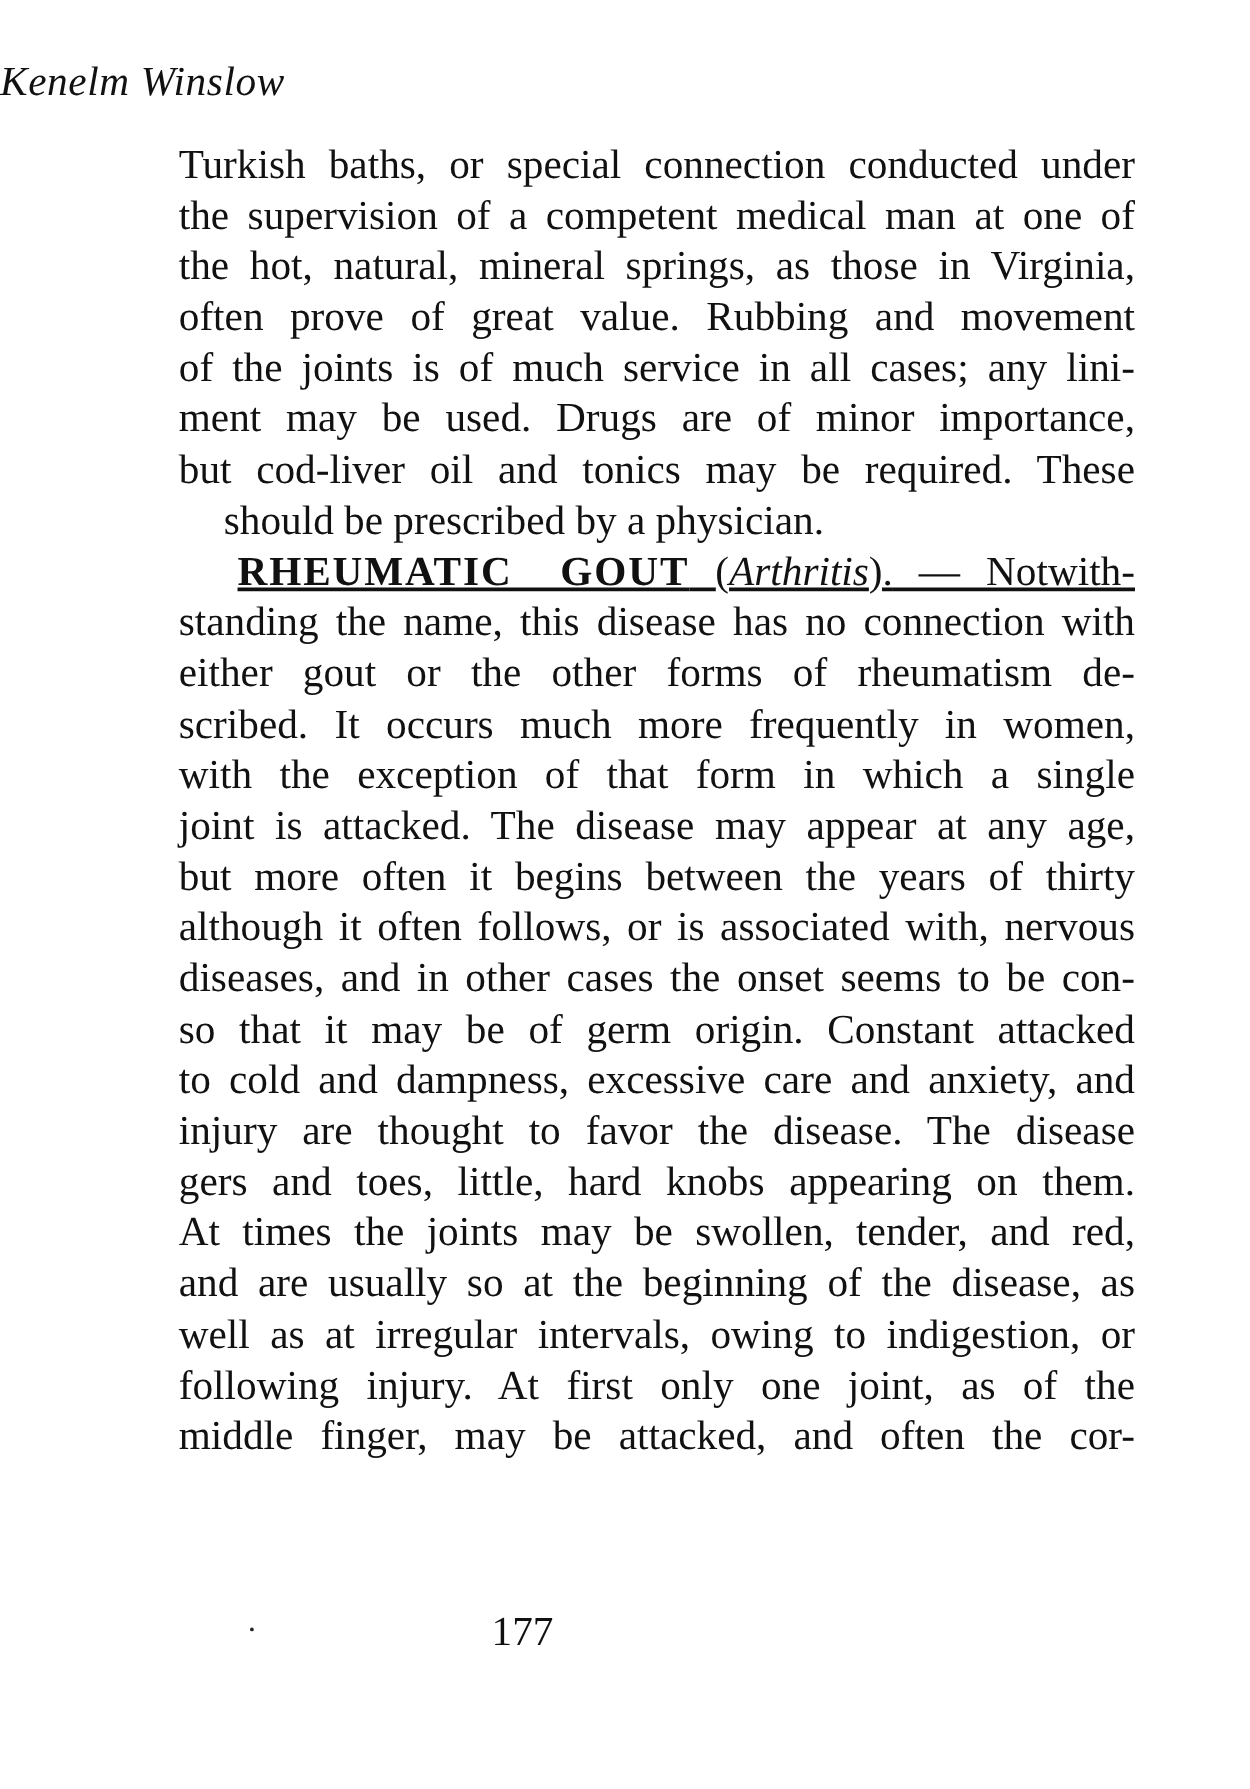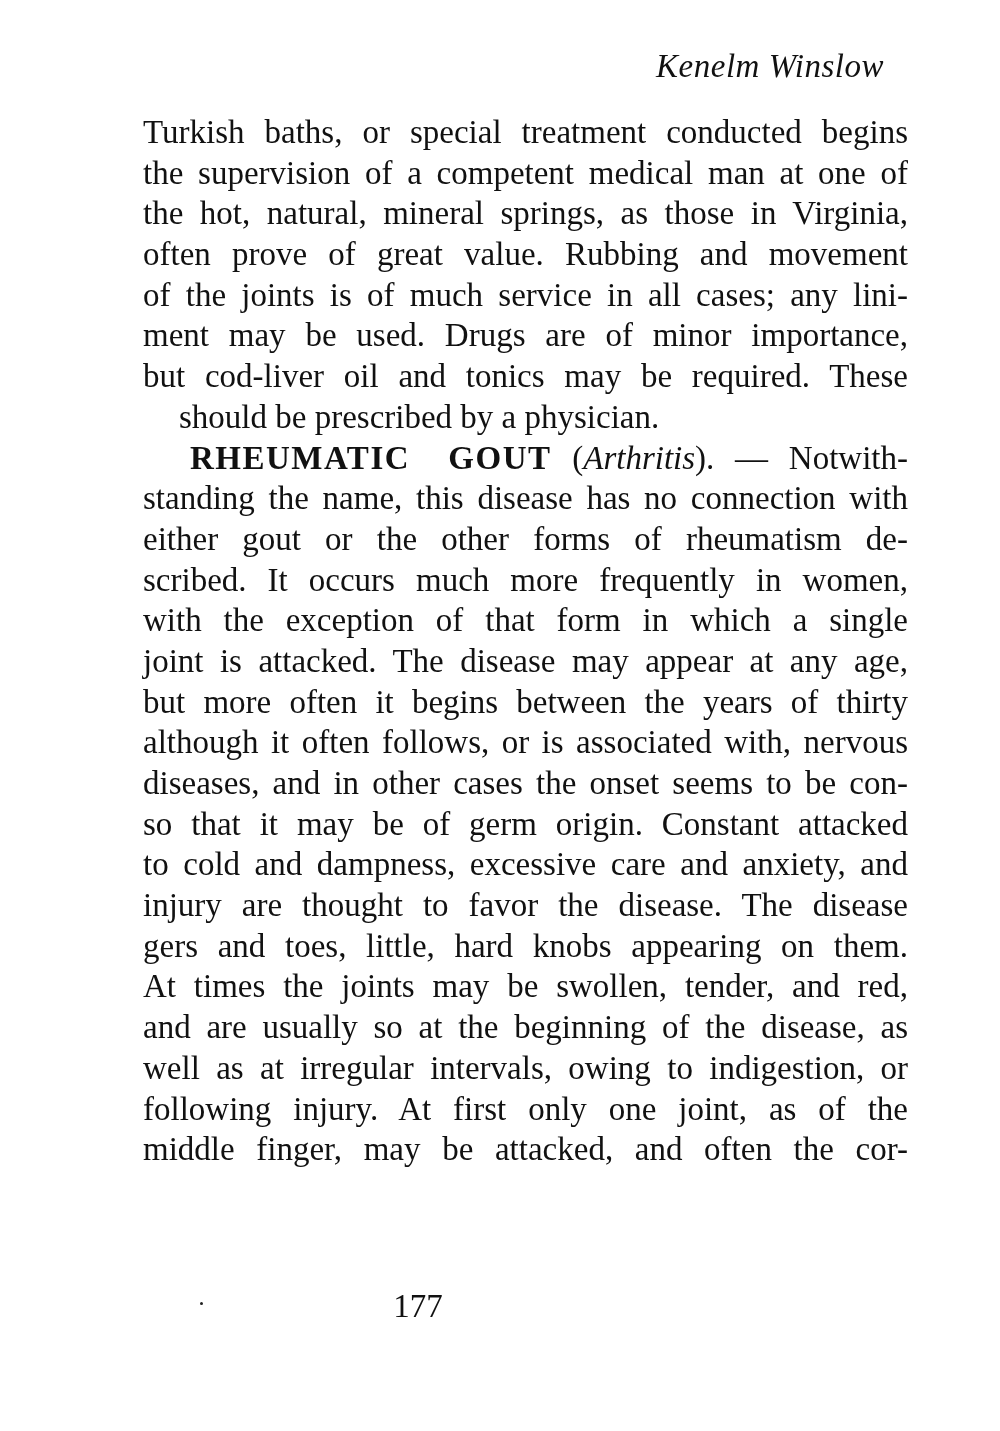--- a/index.html
+++ b/index.html
@@ -13,21 +13,21 @@
       position: relative;
       overflow: hidden;
       font-family: "Liberation Serif", "DejaVu Serif", serif;
       color: #111111;
     }
     .running-head {
       position: absolute;
       top: 46px;
       left: 0;
       width: 884px;
-      text-align: right;
+      text-align: left;
       font-style: italic;
       font-size: 33px;
       letter-spacing: 0.5px;
       line-height: 40px;
     }
     .body-text {
       position: absolute;
       top: 112px;
       left: 143px;
       width: 765px;
@@ -41,20 +41,21 @@
       text-align-last: justify;
       white-space: nowrap;
       overflow: visible;
     }
     .line.last {
       text-align-last: left;
       margin-left: 36px;
     }
     .line.indent {
       padding-left: 47px;
+      text-decoration: underline;
     }
     .smallcaps-bold {
       font-weight: bold;
       letter-spacing: 1.5px;
       word-spacing: 16px;
     }
     .ital {
       font-style: italic;
     }
     .folio {
@@ -76,21 +77,21 @@
       border-radius: 50%;
     }
   </style>
 </head>
 <body>
 
 <div class="running-head">Kenelm Winslow</div>
 
 <div class="body-text">
   <div>
-    <span class="line">Turkish baths, or special treatment conducted begins</span>
+    <span class="line">Turkish baths, or special connection conducted under</span>
     <span class="line">the supervision of a competent medical man at one of</span>
     <span class="line">the hot, natural, mineral springs, as those in Virginia,</span>
     <span class="line">often prove of great value.  Rubbing and movement</span>
     <span class="line">of the joints is of much service in all cases; any lini-</span>
     <span class="line">ment may be used.  Drugs are of minor importance,</span>
     <span class="line">but cod-liver oil and tonics may be required.  These</span>
     <span class="line last">should be prescribed by a physician.</span>
   </div>
 
   <div>

